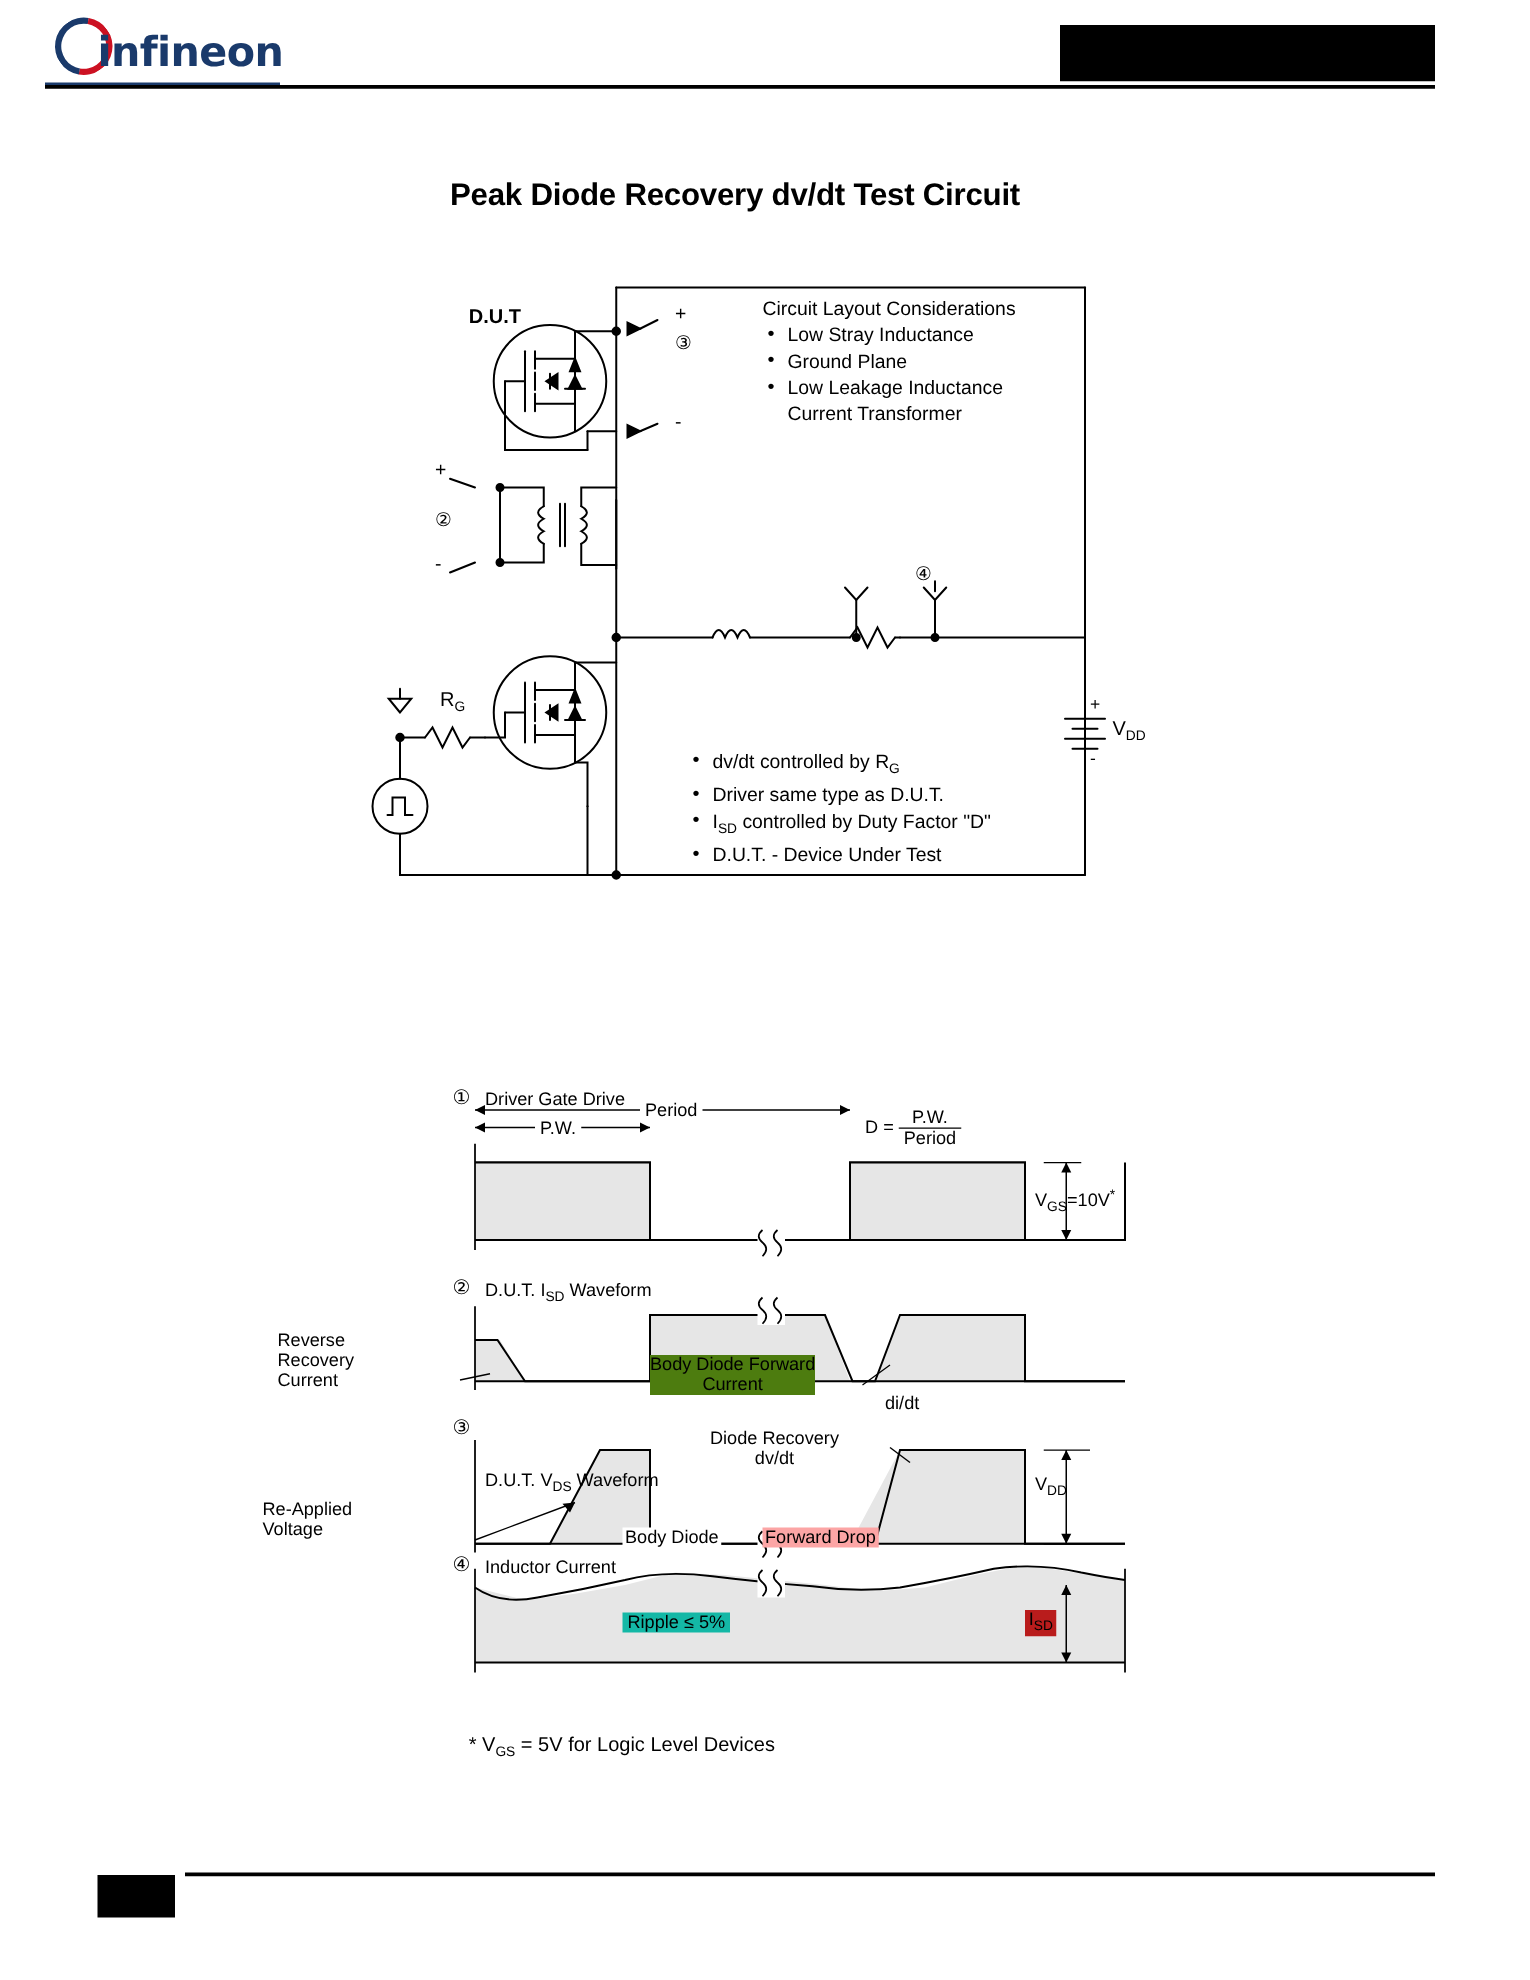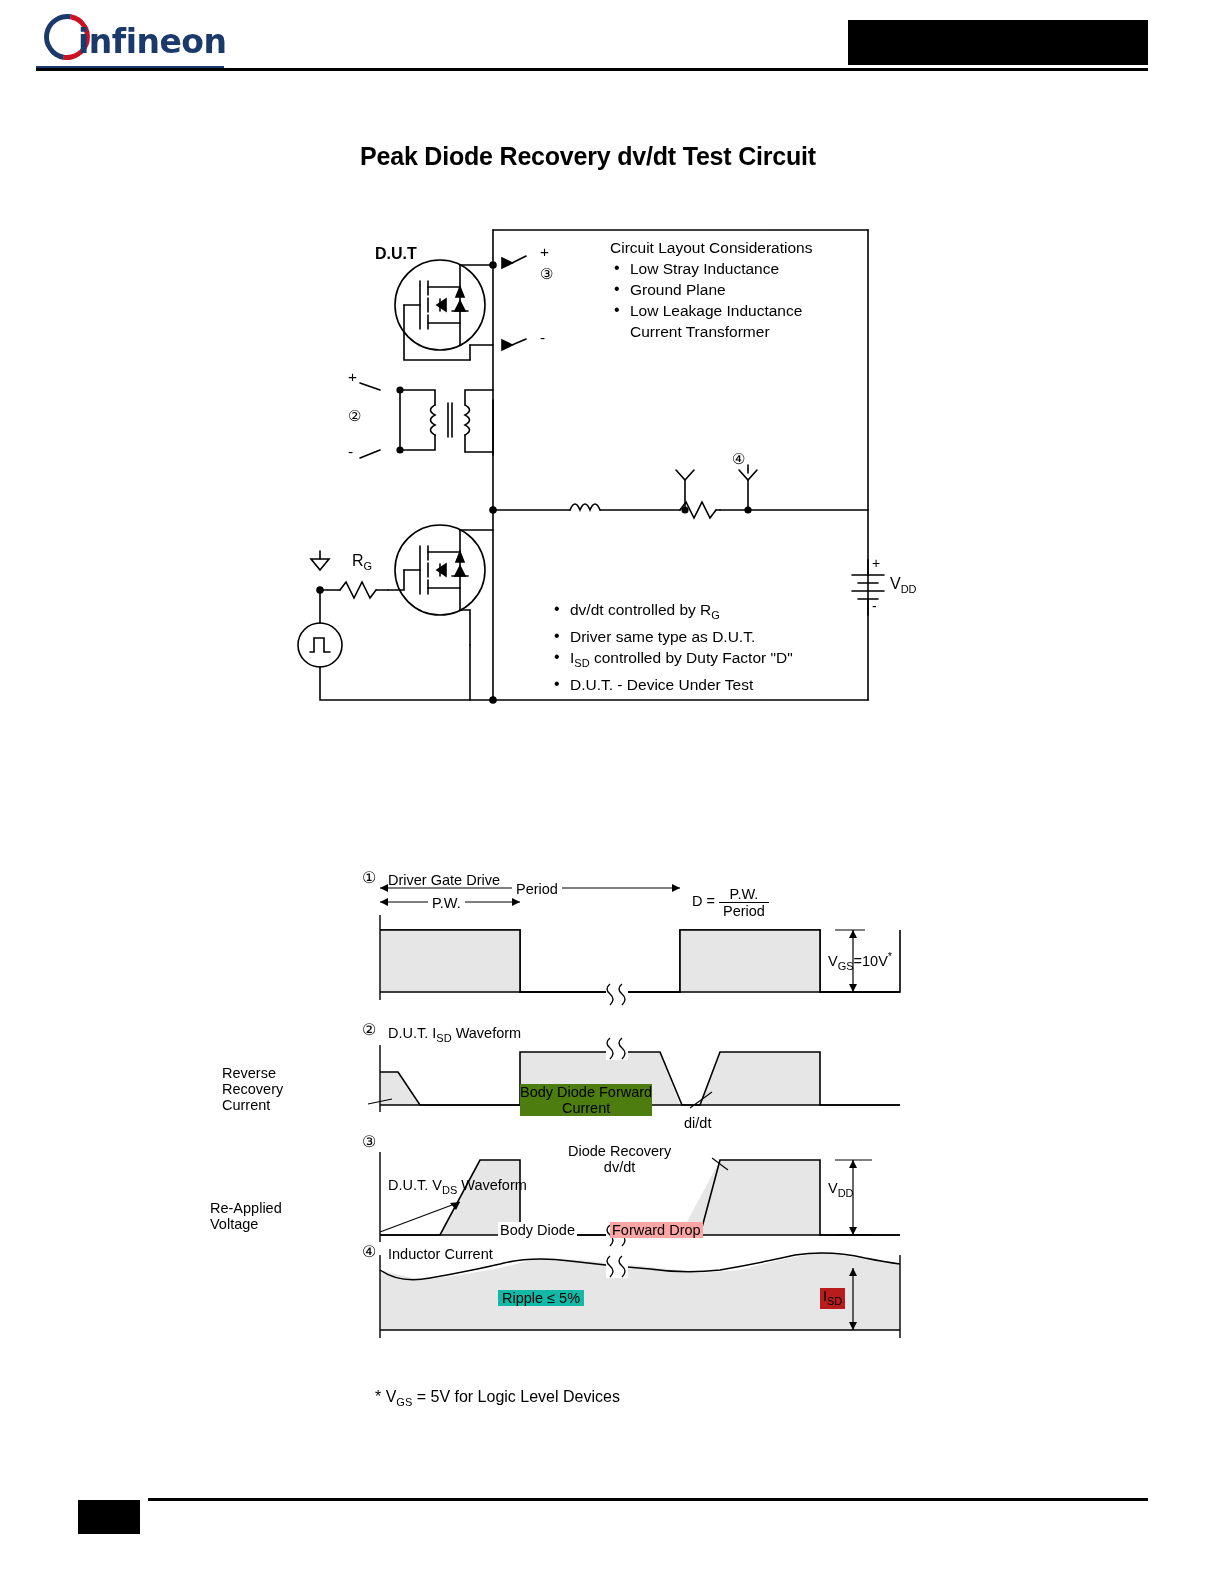--- a/index.html
+++ b/index.html
@@ -408,21 +408,21 @@
   
   <div class="circnum" style="left:82px; top:160px;">②</div>
   <div class="w-label" style="left:108px; top:165px;">
     <span>D.U.T. I</span><span class="sub">SD</span><span> Waveform</span>
   </div>
   <div class="w-label" style="left:-70px; top:205px; text-align:left; white-space:pre-line;margin-left:12px;">Reverse
 Recovery
 Current</div>
   <div class="w-label" style="left:240px; top:224px; text-align:center; white-space:pre-line; background:#4d7c0f;">Body  Diode  Forward
 Current</div>
-  <div class="w-label" style="left:404px; top:255px;">di/dt</div>
+  <div class="w-label" style="left:428px; top:255px;">di/dt</div>
 
   
   <div class="circnum" style="left:82px; top:272px;">③</div>
   <div class="w-label" style="left:108px; top:277px;margin-top:40px;">
     <span>D.U.T. V</span><span class="sub">DS</span><span> Waveform</span>
   </div>
   <div class="w-label" style="left:288px; top:283px; white-space:pre-line; text-align:center;">Diode  Recovery
 dv/dt</div>
   <div class="w-label" style="left:548px; top:320px;">
     <span>V</span><span class="sub">DD</span>

